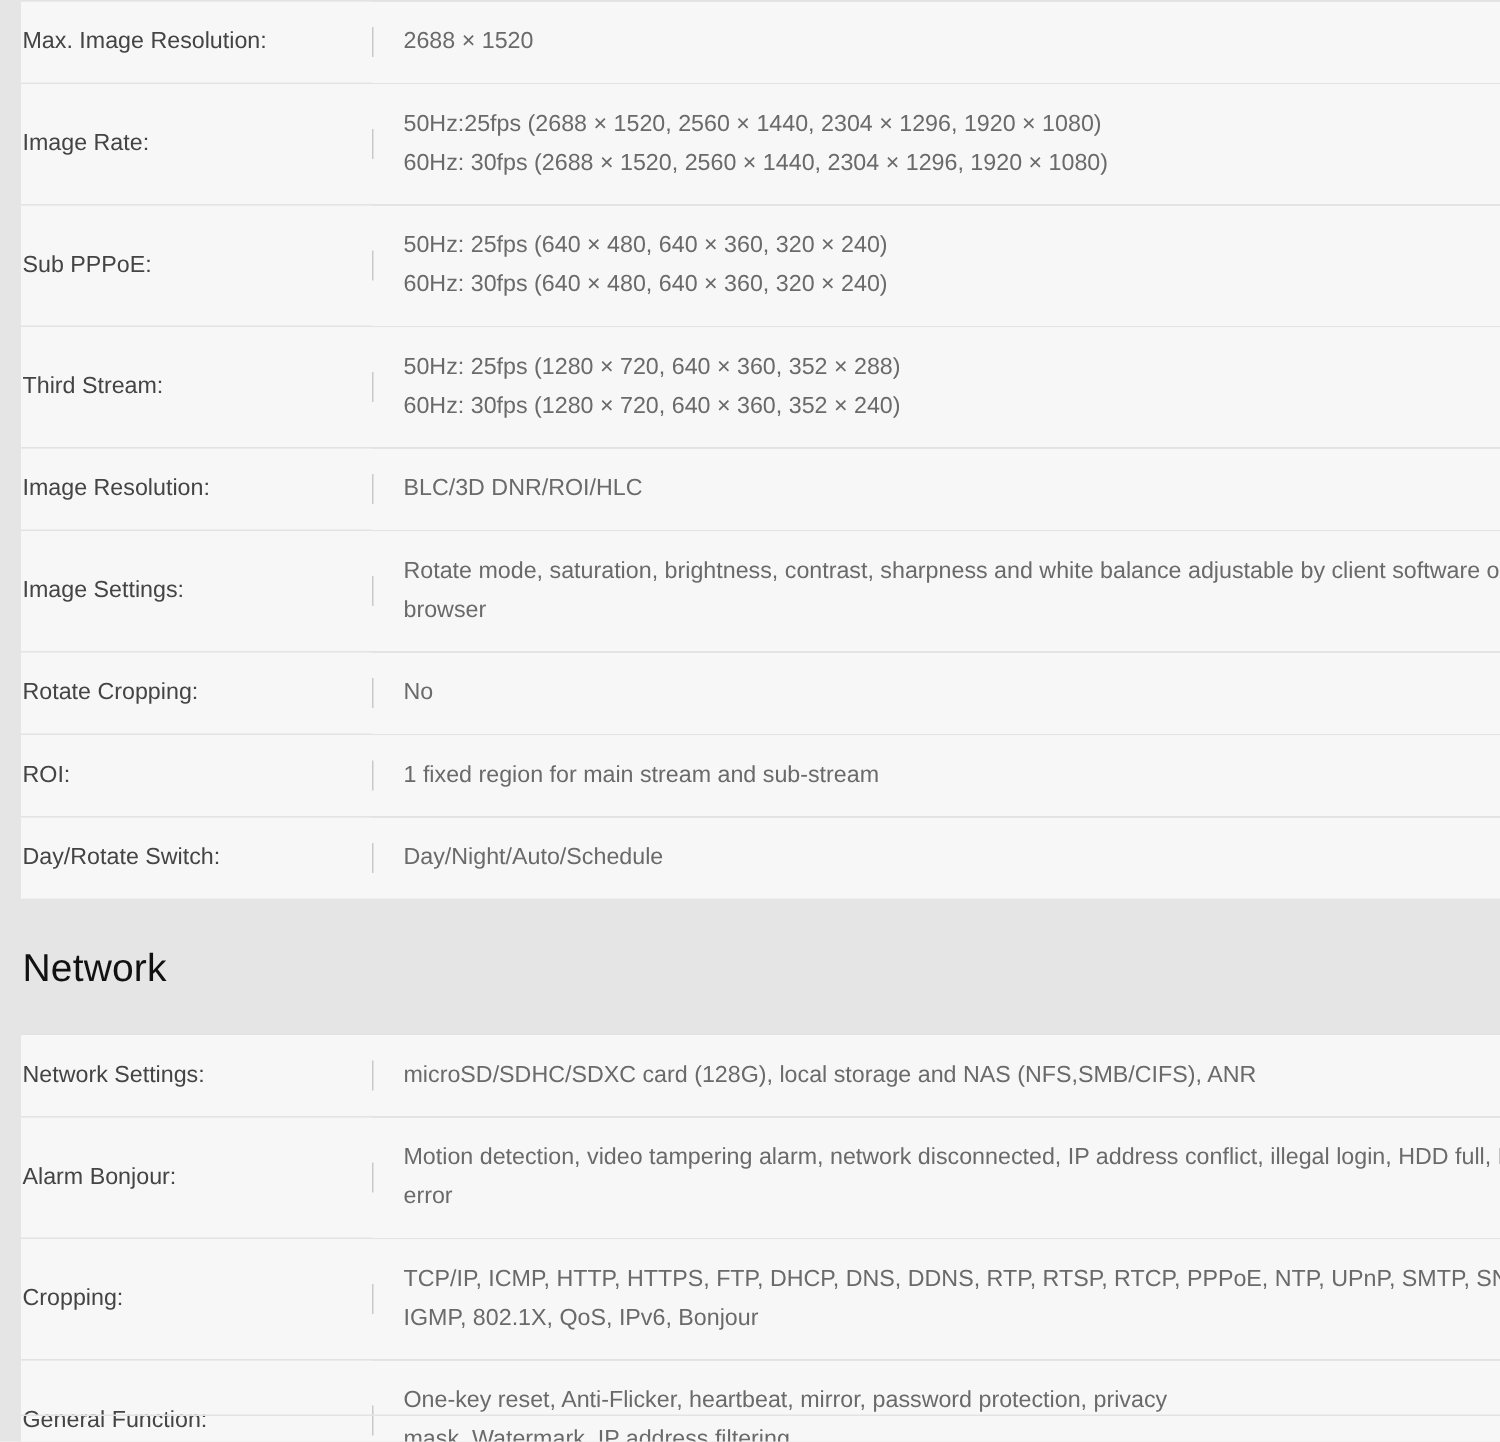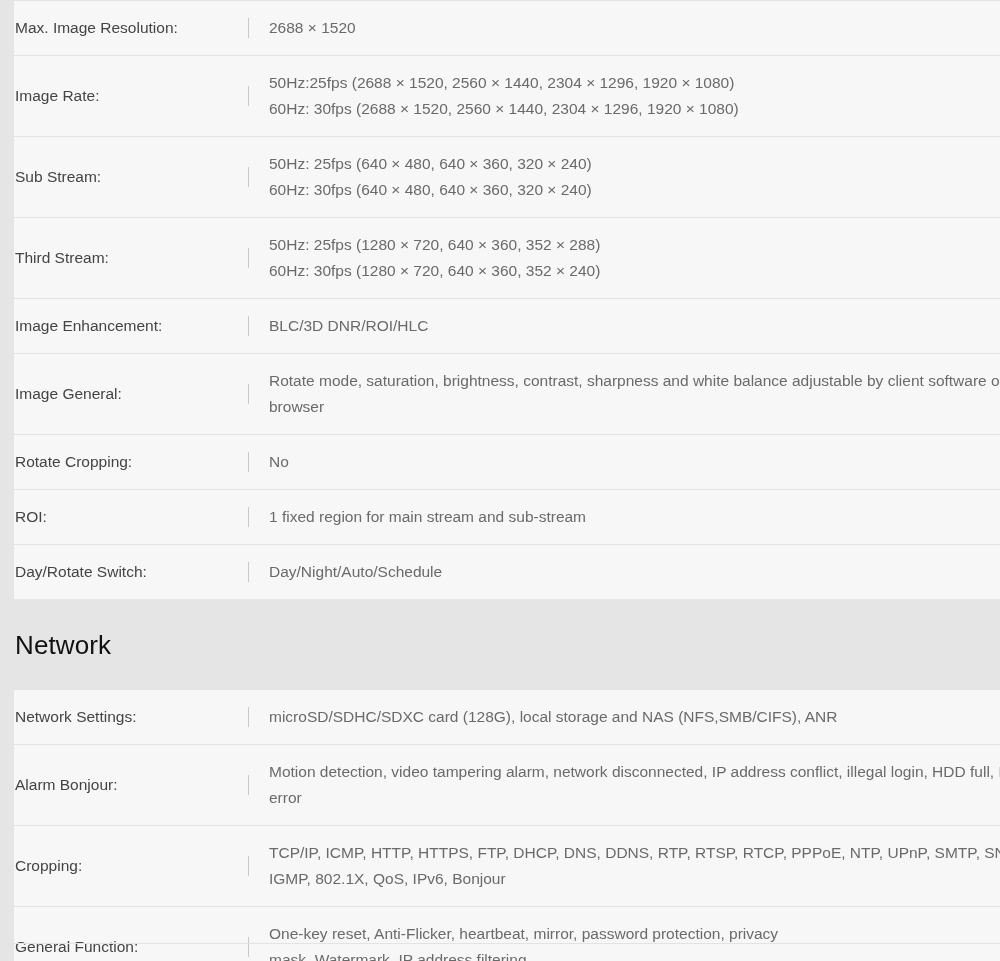--- a/index.html
+++ b/index.html
@@ -122,44 +122,44 @@
 
         <tr class="spec-row">
           <td class="spec-label">Image Rate:</td>
           <td class="spec-value">
             <span class="line">50Hz:25fps (2688 × 1520, 2560 × 1440, 2304 × 1296, 1920 × 1080)</span>
             <span class="line">60Hz: 30fps (2688 × 1520, 2560 × 1440, 2304 × 1296, 1920 × 1080)</span>
           </td>
         </tr>
 
         <tr class="spec-row">
-          <td class="spec-label">Sub Stream:</td>
+          <td class="spec-label">Sub PPPoE:</td>
           <td class="spec-value">
             <span class="line">50Hz: 25fps (640 × 480, 640 × 360, 320 × 240)</span>
             <span class="line">60Hz: 30fps (640 × 480, 640 × 360, 320 × 240)</span>
           </td>
         </tr>
 
         <tr class="spec-row">
           <td class="spec-label">Third Stream:</td>
           <td class="spec-value">
             <span class="line">50Hz: 25fps (1280 × 720, 640 × 360, 352 × 288)</span>
             <span class="line">60Hz: 30fps (1280 × 720, 640 × 360, 352 × 240)</span>
           </td>
         </tr>
 
         <tr class="spec-row">
-          <td class="spec-label">Image Enhancement:</td>
+          <td class="spec-label">Image Resolution:</td>
           <td class="spec-value">
             <span class="line">BLC/3D DNR/ROI/HLC</span>
           </td>
         </tr>
 
         <tr class="spec-row">
-          <td class="spec-label">Image General:</td>
+          <td class="spec-label">Image Settings:</td>
           <td class="spec-value">
             <span class="line">Rotate mode, saturation, brightness, contrast, sharpness and white balance adjustable by client software or web</span>
             <span class="line">browser</span>
           </td>
         </tr>
 
         <tr class="spec-row">
           <td class="spec-label">Rotate Cropping:</td>
           <td class="spec-value">
             <span class="line">No</span>

